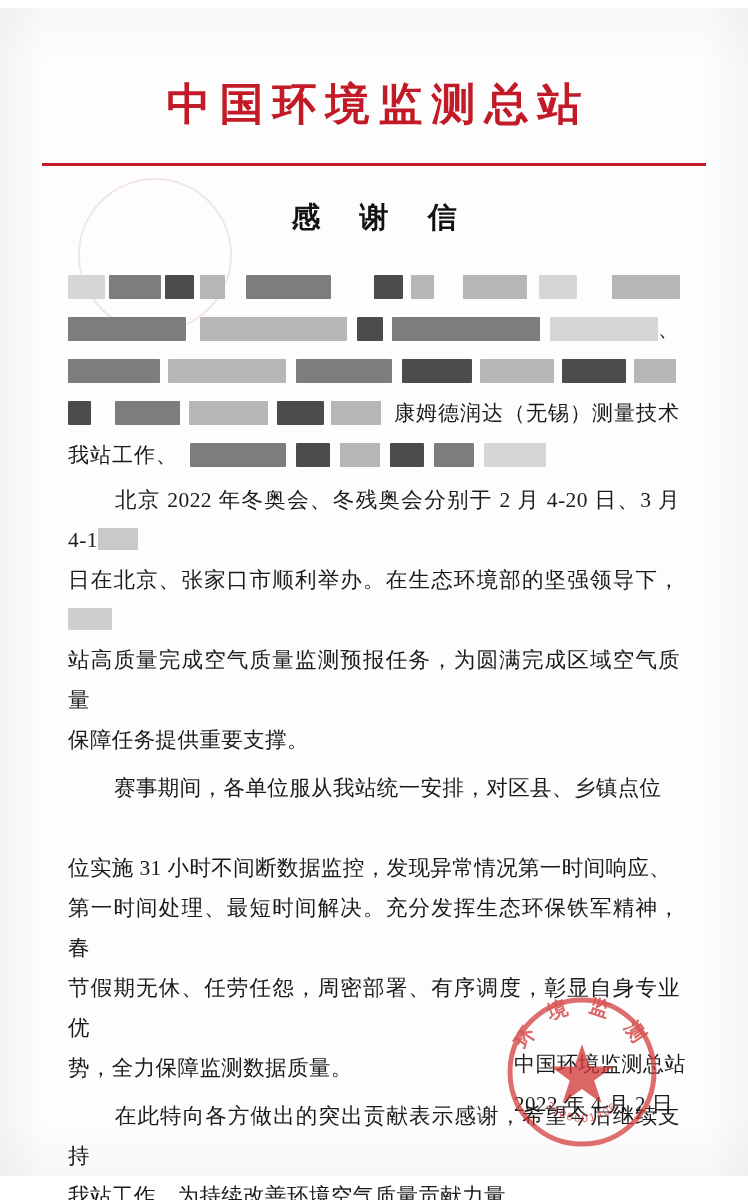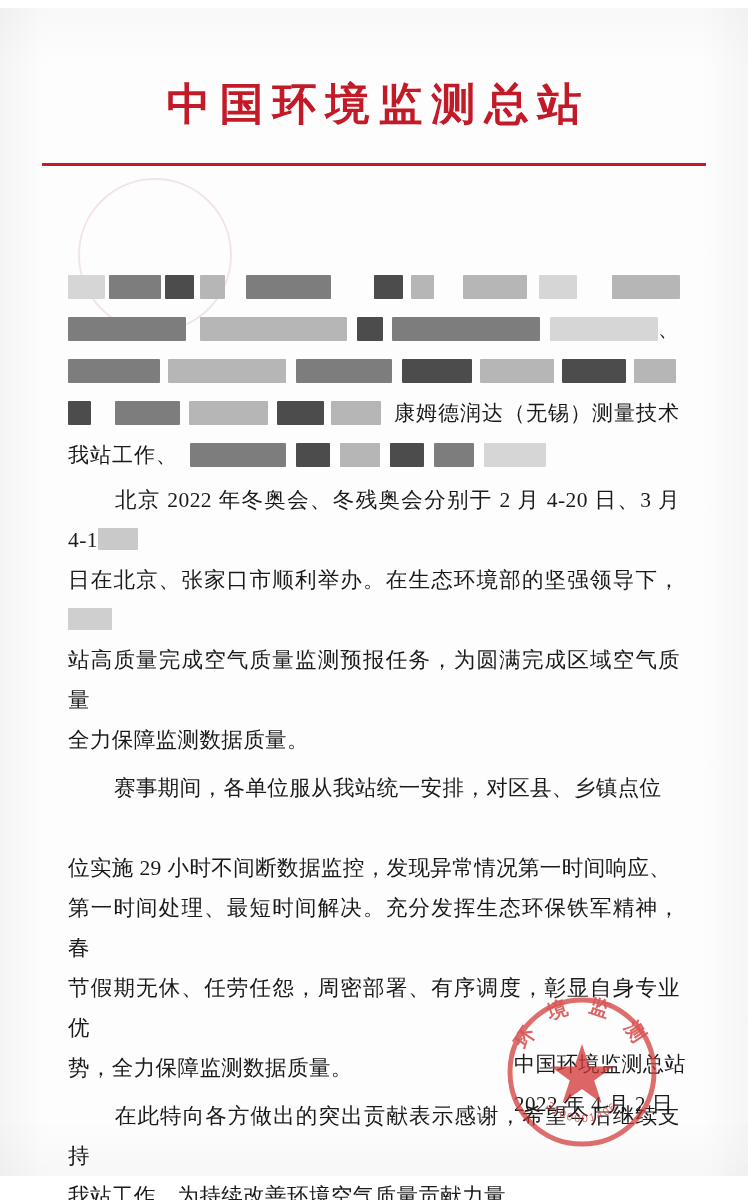--- a/index.html
+++ b/index.html
@@ -171,20 +171,21 @@
 
   <div class="paper-tint"></div>
 
   <div class="ghost-stamp"></div>
 
   <div class="letterhead">
     <div class="letterhead-title">中国环境监测总站</div>
   </div>
   <div class="letterhead-rule"></div>
 
+  <div class="doc-title">感 谢 信</div>
 
   <div class="body-area">
 
     <div class="redact-line">
       <span class="rb pale" style="width:38px"></span>
       <span class="gap" style="width:4px"></span>
       <span class="rb mid" style="width:54px"></span>
       <span class="gap" style="width:4px"></span>
       <span class="rb dark" style="width:30px"></span>
       <span class="gap" style="width:6px"></span>
@@ -259,27 +260,27 @@
       <span class="gap" style="width:10px"></span>
       <span class="rb mid" style="width:40px"></span>
       <span class="gap" style="width:10px"></span>
       <span class="rb pale" style="width:62px"></span>
     </div>
 
     <p class="para" style="margin-top:6px">
       <span class="indent"></span><span>北京 2022 年冬奥会、冬残奥会分别于 2 月 4-20 日、3 月 4-1</span><span class="inline-redact" style="width:40px;background:#c9c9c9"></span><br>
       <span>日在北京、张家口市顺利举办。在生态环境部的坚强领导下，</span><span class="inline-redact" style="width:44px;background:#cfcfcf"></span><br>
       <span>站高质量完成空气质量监测预报任务，为圆满完成区域空气质量</span><br>
-      <span>全力保障监测数据质量。</span>
+      <span>保障任务提供重要支撑。</span>
     </p>
 
     <p class="para" style="margin-top:8px">
       <span class="indent"></span><span>赛事期间，各单位服从我站统一安排，对区县、乡镇点位</span><br>
       <br>
-      <span>位实施 29 小时不间断数据监控，发现异常情况第一时间响应、</span><br>
+      <span>位实施 31 小时不间断数据监控，发现异常情况第一时间响应、</span><br>
       <span>第一时间处理、最短时间解决。充分发挥生态环保铁军精神，春</span><br>
       <span>节假期无休、任劳任怨，周密部署、有序调度，彰显自身专业优</span><br>
       <span>势，全力保障监测数据质量。</span>
     </p>
 
     <p class="para" style="margin-top:8px">
       <span class="indent"></span><span>在此特向各方做出的突出贡献表示感谢，希望今后继续支持</span><br>
       <span>我站工作，为持续改善环境空气质量贡献力量。</span>
     </p>
   </div>

